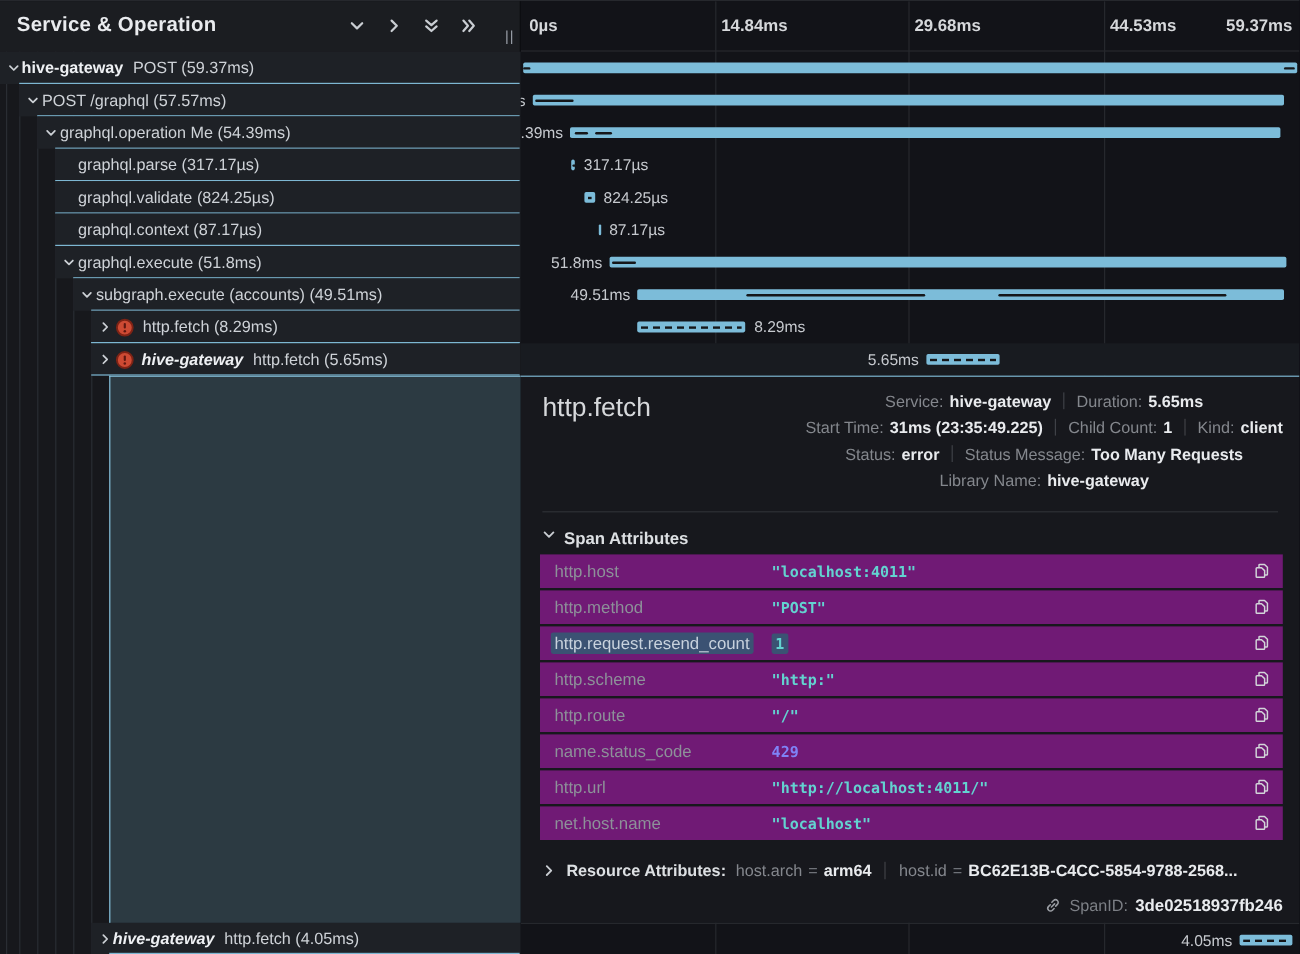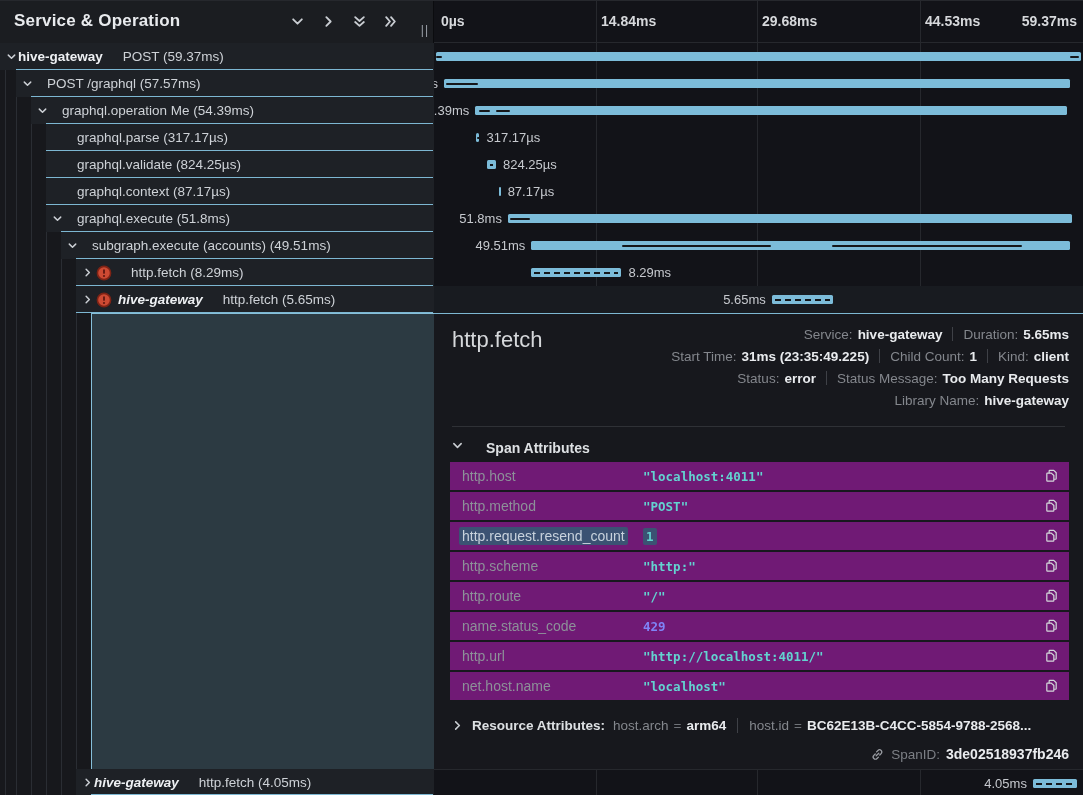--- a/index.html
+++ b/index.html
@@ -14,21 +14,21 @@
   .hdr-icons { position:absolute; right:34px; top:12px; display:flex; gap:14px; }
   .hdr-icons .ic { width:17px; height:17px; display:flex; align-items:center; justify-content:center; cursor:pointer; }
   .splitter { position:absolute; right:4px; top:22px; color:#9aa0a8; font-size:12px; letter-spacing:1px; cursor:col-resize; }
 
   .guides { position:absolute; left:0; top:42px; width:91px; bottom:0; }
   .guide { position:absolute; top:0; bottom:0; width:1px; background:#2a2d33; }
 
   .tree-row { position:absolute; height:27px; background:#1e2126; display:flex; align-items:center; font-size:13.5px; color:#ced2d7; white-space:nowrap; overflow:hidden; cursor:pointer; }
   .row-border { position:absolute; height:1px; background:#7db7d2; }
   .expander { width:13px; display:flex; align-items:center; justify-content:center; flex:0 0 13px; margin-left:5px; cursor:pointer; }
-  .tree-label { margin-left:13px; }
+  .tree-label { margin-left:1px; }
   .svc { font-weight:700; color:#eef0f3; margin-right:7px; }
   .svc.italic { font-style:italic; }
   .err-badge { width:16px; height:16px; margin:0 6px 0 2px; flex:0 0 16px; }
 
   .expanded-box { position:absolute; left:91px; top:312px; width:343px; height:456px; background:#2c3a42; border-left:1px solid #86c0da; border-top:1px solid #86c0da; }
 
   
   .right-panel { position:absolute; left:434px; top:0; width:649px; height:795px; background:#121318; overflow:hidden; }
   .gridline { position:absolute; top:0; bottom:0; width:1px; background:#26282d; }
   .tl-header { position:absolute; left:0; top:0; width:649px; height:42px; border-bottom:1px solid #26282d; }
@@ -38,28 +38,28 @@
   .bar { position:absolute; top:9px; height:9px; background:#7cbcd9; border-radius:1.5px; }
   .bar .dashline { position:absolute; left:3px; right:3px; top:3.5px; height:2px;
      background:repeating-linear-gradient(90deg,#15171a 0 6px, rgba(0,0,0,0) 6px 10px); }
   .bar .tick { position:absolute; top:3.5px; height:2px; background:#15171a; border-radius:1px; }
   .bar-label { position:absolute; top:6px; font-size:13px; color:#c6c9ce; white-space:nowrap; }
 
   
   .detail { position:absolute; left:0; top:312px; width:649px; height:456px; background:#17181d; border-top:1px solid #7db7d2; }
   .detail-title { position:absolute; left:18px; top:13px; font-size:22px; color:#d6d8db; }
   .meta { position:absolute; right:14px; top:9px; }
-  .meta-line { display:flex; justify-content:flex-end; align-items:center; height:22px; font-size:13.5px; }
+  .meta-line { display:flex; justify-content:center; align-items:center; height:22px; font-size:13.5px; }
   .meta-item { display:flex; align-items:center; }
   .meta-label { color:#84878d; margin-right:5px; }
   .meta-value { color:#e9ebee; font-weight:700; }
   .meta-sep { width:1px; height:14px; background:#3f4147; margin:0 10px; }
   .hr { position:absolute; left:18px; right:18px; top:112px; height:1px; background:#2f3136; }
 
-  .sa-header { position:absolute; left:18px; top:126px; display:flex; align-items:flex-start; gap:23px;
+  .sa-header { position:absolute; left:18px; top:126px; display:flex; align-items:flex-start; gap:7px;
     font-size:14px; font-weight:700; color:#dde0e3; cursor:pointer; }
   .attr-table { position:absolute; left:16px; top:148px; width:619px; }
   .attr-row { position:relative; height:28px; margin-bottom:2px; background:#701a75; display:flex; align-items:center; }
   .attr-key { position:absolute; left:12px; font-size:14px; color:#8d9199; }
   .attr-val { position:absolute; left:193px; font-family:"DejaVu Sans Mono", monospace; font-size:12.5px; font-weight:700; color:#63d3d0; }
   .attr-val.number { color:#7f83f7; }
   .attr-key.sel, .attr-val.sel { background:#3b5273; border-radius:2px; padding:1px 3px; }
   .attr-key.sel { color:#c8d2dd; left:9px; }
   .copy-btn { position:absolute; right:9px; top:6px; width:16px; height:16px; cursor:pointer; }
 

